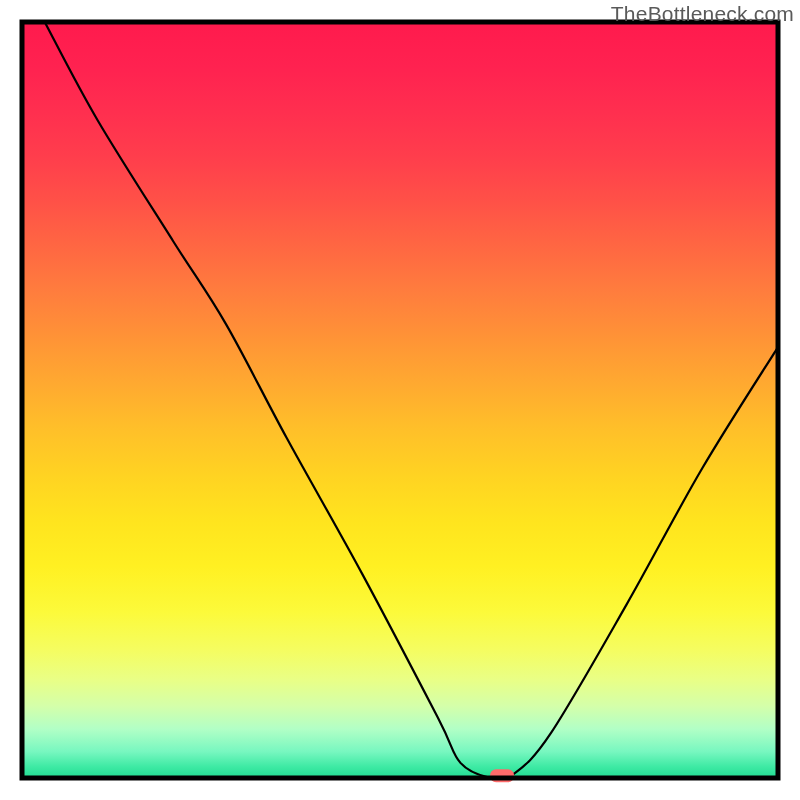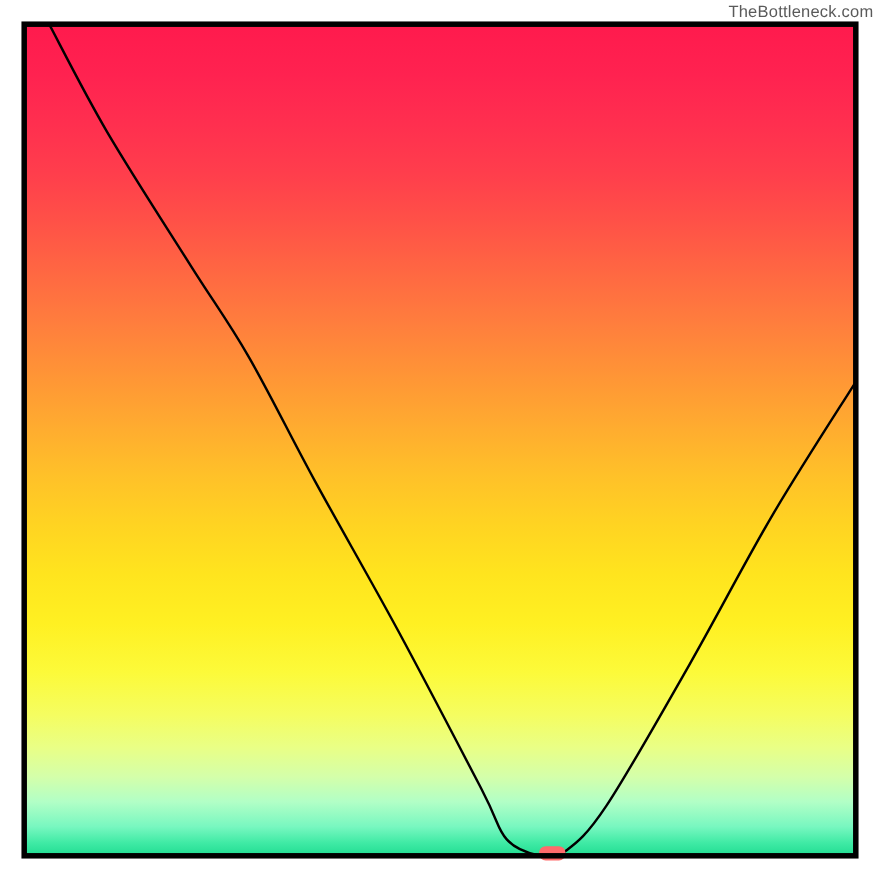--- a/index.html
+++ b/index.html
@@ -12,21 +12,21 @@
   }
   .chart-container {
     position: relative;
     width: 800px;
     height: 800px;
   }
   .watermark {
     position: absolute;
     top: 2px;
     right: 6px;
-    font-size: 15px;
+    font-size: 21px;
     font-weight: 500;
     color: #5a5a5a;
     letter-spacing: 0.2px;
     z-index: 10;
   }
   svg {
     display: block;
   }
 </style>
 </head>

